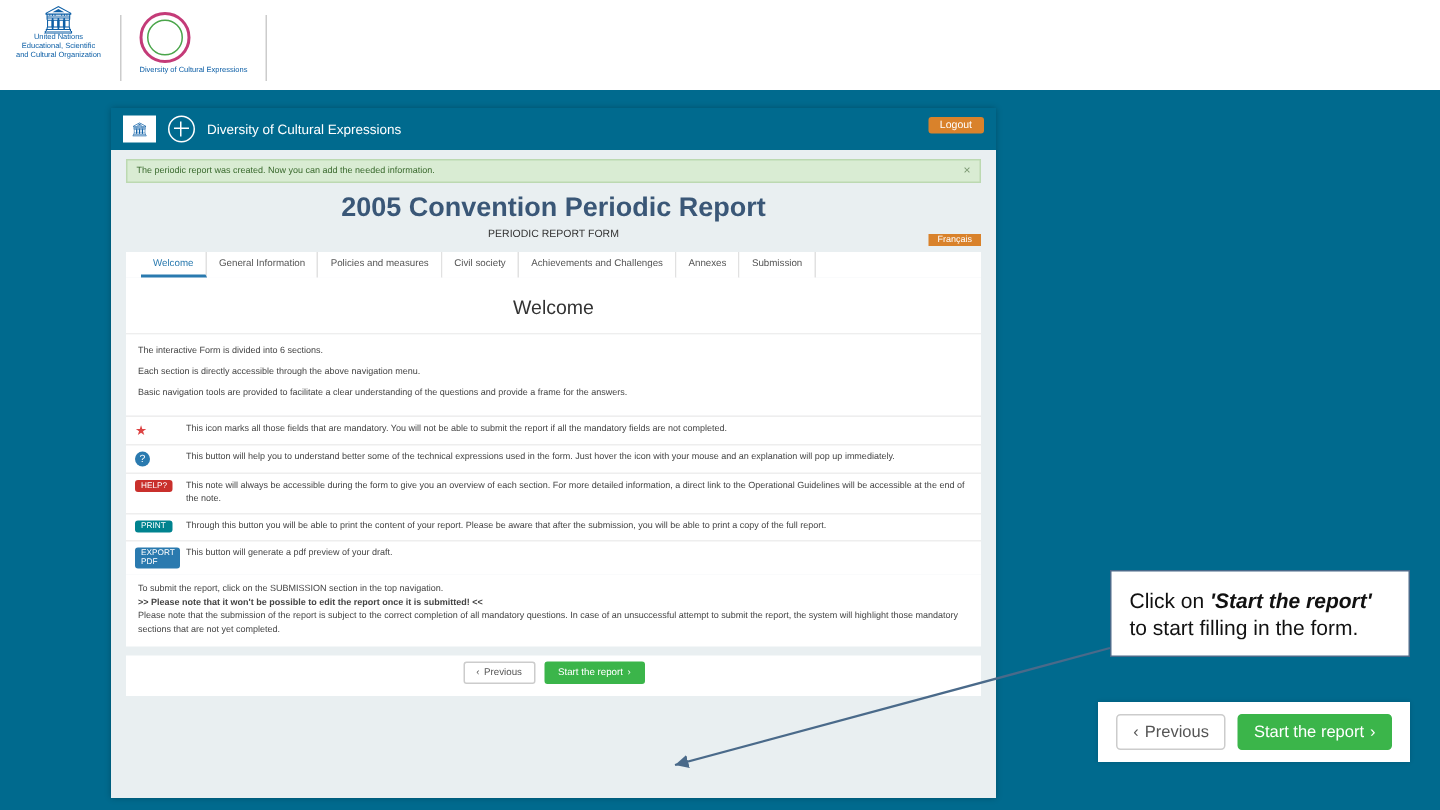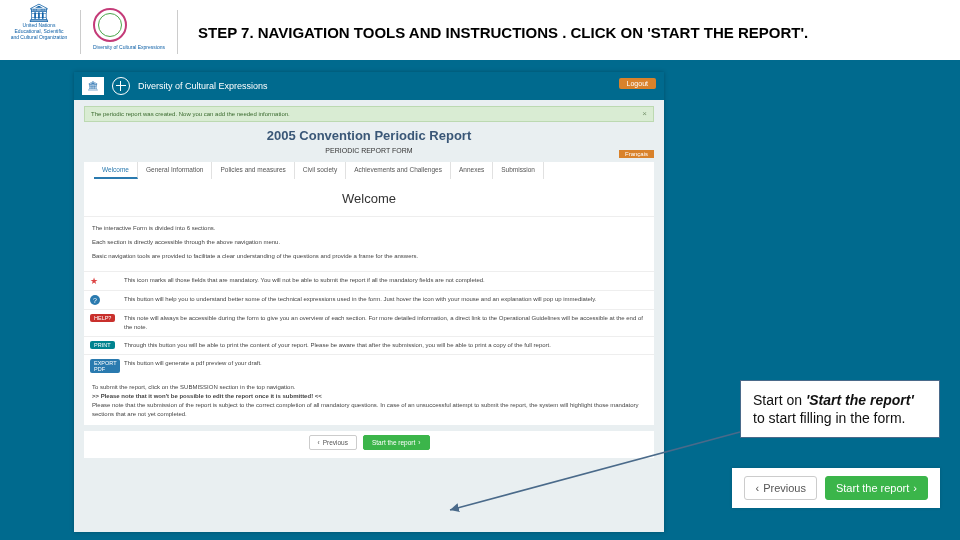--- a/index.html
+++ b/index.html
@@ -25,21 +25,21 @@
   .shot-header .mini-logo{ width:22px; height:18px; background:#fff; display:flex; align-items:center; justify-content:center; font-size:9px; color:#0d5fa6;}
   .shot-header .mini-globe{ width:18px; height:18px; border-radius:50%; border:1.5px solid #fff; position:relative;}
   .shot-header .mini-globe::before{content:"";position:absolute; left:3px; right:3px; top:7px; height:1px; background:#fff;}
   .shot-header .mini-globe::after{content:"";position:absolute; top:3px; bottom:3px; left:7px; width:1px; background:#fff;}
   .shot-header .brand{ color:#fff; font-size:9px; }
   .shot-header .logout{ position:absolute; right:8px; top:6px; background:#d9822b; color:#fff; font-size:7px; padding:2px 8px; border-radius:2px;}
 
   .greenbar{ margin:6px 10px; background:#d9ecd3; border:1px solid #bcd9b1; color:#3a6a2e; font-size:6px; padding:4px 6px; position:relative;}
   .greenbar .x{ position:absolute; right:6px; top:2px; font-size:8px; color:#7a9770;}
 
-  .report-title{ text-align:center; font-size:13px; color:#3a5777; font-weight:bold; margin-top:4px;}
+  .report-title{ text-align:center; font-size:18px; color:#3a5777; font-weight:bold; margin-top:4px;}
   .report-sub{ text-align:center; font-size:7px; color:#333; margin:4px 0 8px;}
 
   .tabs{ display:flex; gap:0; margin:0 10px; font-size:6.5px; color:#555;}
   .tabs .tab{ padding:4px 8px; border-right:1px solid #e1e1e1; background:#fff;}
   .tabs .tab.active{ color:#2a7aaf; border-bottom:2px solid #2a7aaf;}
   .tabrow-wrap{ background:#fff; margin:0 10px; position:relative;}
   .lang-btn{ position:absolute; right:0; top:-12px; background:#d9822b; color:#fff; font-size:6px; padding:1px 6px;}
 
   .welcome{ text-align:center; font-size:13px; color:#333; padding:12px 0 10px; background:#fff; margin:0 10px; border-bottom:1px solid #eee;}
 
@@ -88,21 +88,20 @@
 Cultural Organization</div>
     </div>
     <div class="vline"></div>
     <div>
       <div class="globe-logo"></div>
       <div class="globe-text">Diversity of
 Cultural Expressions</div>
     </div>
     <div class="vline"></div>
   </div>
-  <div class="slide-title">STEP 7. NAVIGATION TOOLS AND INSTRUCTIONS . CLICK ON 'START THE REPORT'.</div>
 </div>
 
 <div class="shot">
   <div class="shot-header">
     <div class="mini-logo">🏛</div>
     <div class="mini-globe"></div>
     <div class="brand">Diversity of Cultural Expressions</div>
     <div class="logout">Logout</div>
   </div>
 
@@ -180,21 +179,21 @@
       <span>Previous</span>
     </div>
     <div class="btn green">
       <span>Start the report</span>
       <span>›</span>
     </div>
   </div>
 </div>
 
 <div class="callout">
-  <span>Start on </span><i>'Start the report'</i><span> to start filling in the form.</span>
+  <span>Click on </span><i>'Start the report'</i><span> to start filling in the form.</span>
 </div>
 
 <div class="zoom-buttons">
   <div class="zbtn">
     <span>‹</span>
     <span>Previous</span>
   </div>
   <div class="zbtn green">
     <span>Start the report</span>
     <span>›</span>

